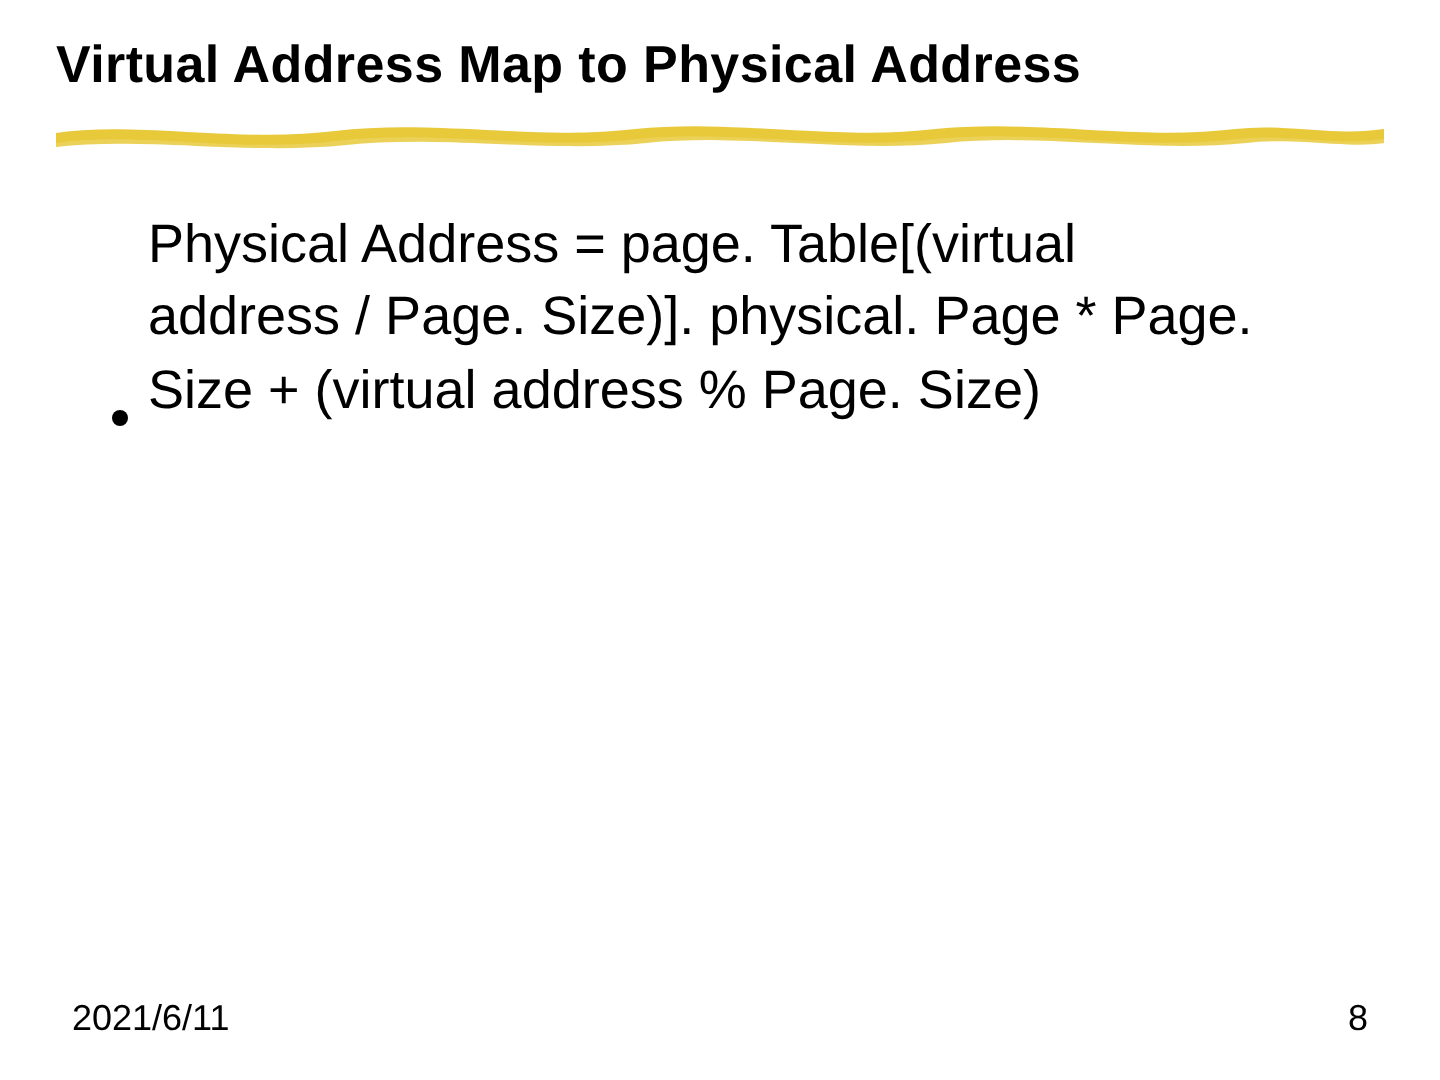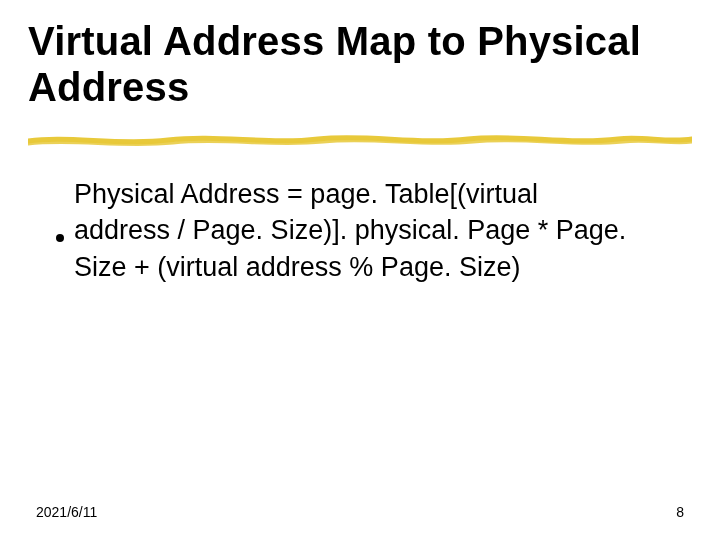--- a/index.html
+++ b/index.html
@@ -5,39 +5,39 @@
   * { margin: 0; padding: 0; box-sizing: border-box; }
   html, body { width: 720px; height: 540px; background: #fff; font-family: Arial, Helvetica, sans-serif; overflow: hidden; }
   .slide {
     width: 720px;
     height: 540px;
     position: relative;
     padding: 18px 28px 0 28px;
   }
   .title {
     font-weight: 900;
-    font-size: 40px;
+    font-size: 26px;
     line-height: 1.15;
     color: #000;
     font-family: Arial Black, Arial, sans-serif;
     letter-spacing: 0.2px;
-    margin-bottom: 22px;
+    margin-bottom: 12px;
   }
   .underline-wrap {
     position: relative;
     height: 16px;
     margin: 2px 0 28px 0;
   }
   .underline-wrap svg { display: block; }
   .body {
     padding-left: 28px;
   }
   .bullet-row {
     display: flex;
-    align-items: center;
+    align-items: flex-end;
     gap: 10px;
   }
   .bullet {
     width: 8px;
     height: 8px;
     background: #000;
     border-radius: 50%;
     margin-top: 14px;
     flex: 0 0 auto;
   }
@@ -49,21 +49,21 @@
   }
   .footer {
     position: absolute;
     left: 0;
     right: 0;
     bottom: 20px;
     padding: 0 36px;
     display: flex;
     justify-content: space-between;
     align-items: baseline;
-    font-size: 14px;
+    font-size: 18px;
     color: #000;
   }
   .footer .center {
     position: absolute;
     left: 50%;
     transform: translateX(-50%);
   }
 </style>
 </head>
 <body>

